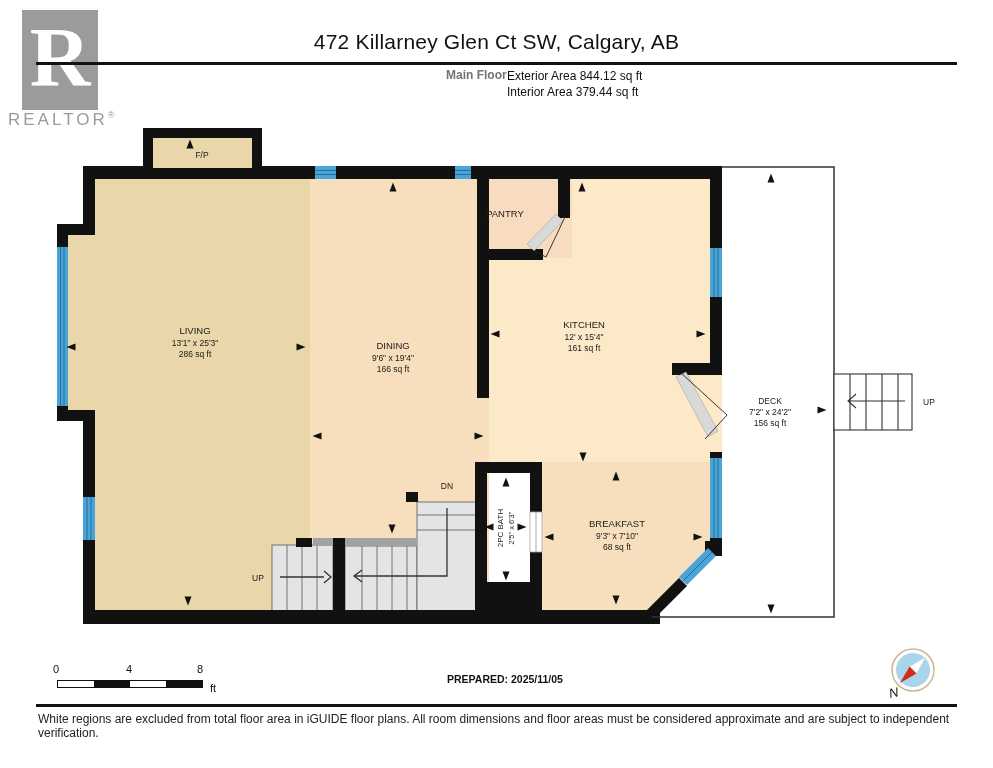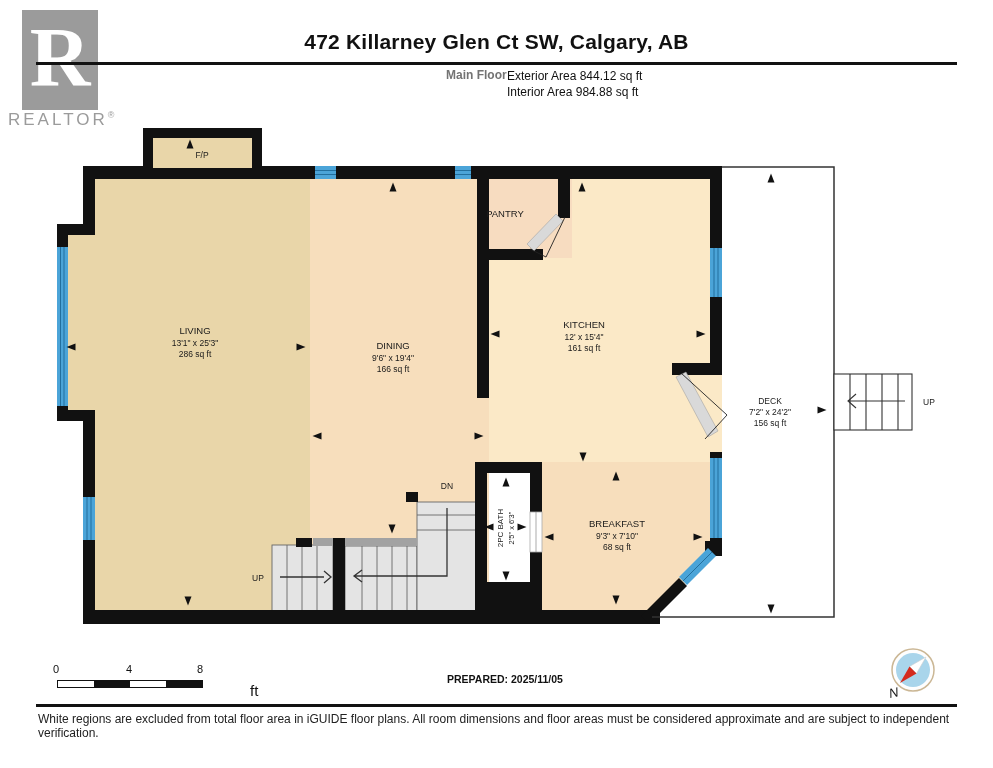--- a/index.html
+++ b/index.html
@@ -1,55 +1,55 @@
 <!DOCTYPE html>
 <html><head>
 <meta charset="utf-8">
 <style>
   html,body{margin:0;padding:0;background:#ffffff;}
   body{width:993px;height:768px;position:relative;font-family:"Liberation Sans",sans-serif;overflow:hidden;}
   .abs{position:absolute;}
   
-  .title{left:0;top:30px;width:100%;text-align:center;font-size:21px;font-weight:bold;color:#111;letter-spacing:.2px;}
+  .title{left:0;top:30px;width:100%;text-align:center;font-size:21px;font-weight:normal;color:#111;letter-spacing:.2px;}
   .title-rule{left:36px;top:62px;width:921px;height:2.5px;background:#111;}
   .floor-label{left:446px;top:68px;font-size:12px;font-weight:bold;color:#737373;}
   .areas{left:507px;top:68px;font-size:12px;color:#111;line-height:16px;}
   
   .logo-block{left:22px;top:10px;width:76px;height:100px;background:#9b9b9b;display:flex;align-items:center;justify-content:center;}
   .logo-r{font-family:"Liberation Serif",serif;font-weight:bold;font-size:84px;color:#ffffff;line-height:1;transform:translateY(-2px);}
   .logo-text{left:8px;top:110px;font-size:17px;color:#9b9b9b;letter-spacing:3px;}
   .logo-text sup{font-size:9px;}
   
   .footer-rule{left:36px;top:704px;width:921px;height:3px;background:#111;}
   .disclaimer{left:38px;top:712px;width:920px;font-size:12px;color:#222;}
   .prepared{left:447px;top:673px;font-size:10.5px;font-weight:bold;color:#111;}
   
   .sb-num{top:663px;font-size:11px;color:#111;}
   .sb-bar{left:57px;top:680px;height:6px;border:1px solid #111;display:flex;}
   .sb-seg{width:36px;height:6px;}
-  .sb-ft{left:210px;top:682px;font-size:15px;color:#111;margin-left:40px;}
+  .sb-ft{left:210px;top:682px;font-size:11px;color:#111;}
   svg text{font-family:"Liberation Sans",sans-serif;fill:#1a1a1a;}
   .room-name{font-size:9.5px;}
   .room-dims{font-size:8.5px;}
   .small-label{font-size:8.5px;}
 </style>
 </head>
 <body>
 
 <div class="abs logo-block">
   <span class="logo-r">R</span>
 </div>
 <div class="abs logo-text"><span>REALTOR</span><sup>®</sup></div>
 
 <div class="abs title">472 Killarney Glen Ct SW, Calgary, AB</div>
 <div class="abs title-rule"></div>
 <div class="abs floor-label">Main Floor</div>
 <div class="abs areas">
   <div>Exterior Area 844.12 sq ft</div>
-  <div>Interior Area 984.88 sq ft</div>
+  <div>Interior Area 379.44 sq ft</div>
 </div>
 
 <svg class="abs" style="left:0;top:0;" width="993" height="768" viewBox="0 0 993 768">
   <defs>
     <path id="arr" d="M-4.5,-3.5 L4.5,0 L-4.5,3.5 Z"></path>
   </defs>
 
   <path d="M93,168 L310,168 L310,612 L93,612 L93,421 L66,421 L66,233 L93,233 Z" fill="#e9d6a9"></path>
   <rect x="310" y="168" width="179" height="447" fill="#f7debc"></rect>
   <rect x="489" y="168" width="233" height="294" fill="#fbe9c7"></rect>

